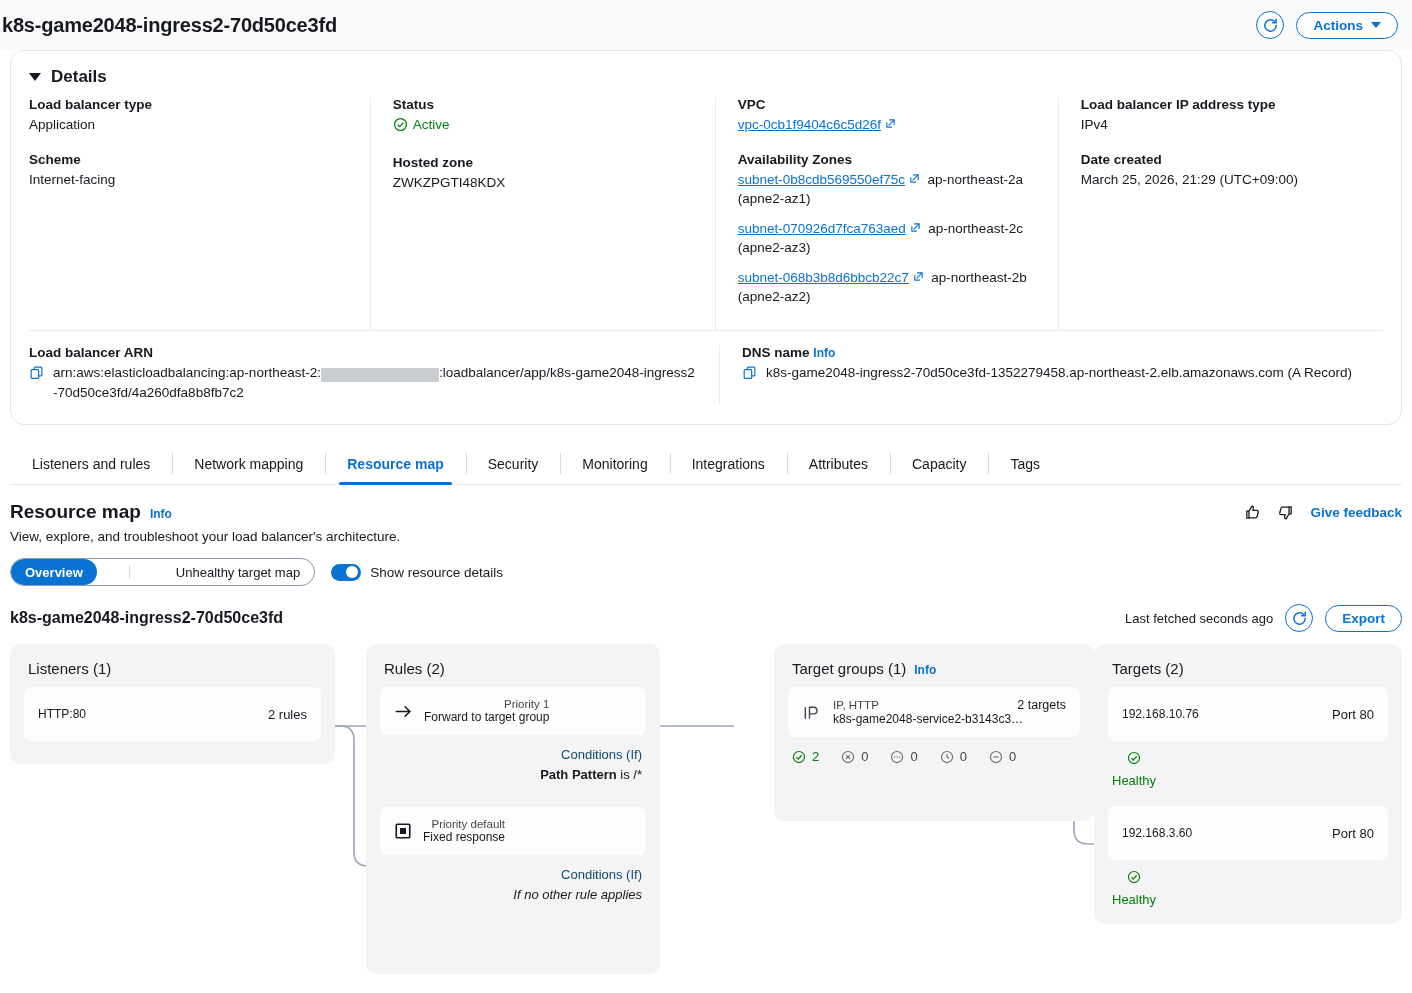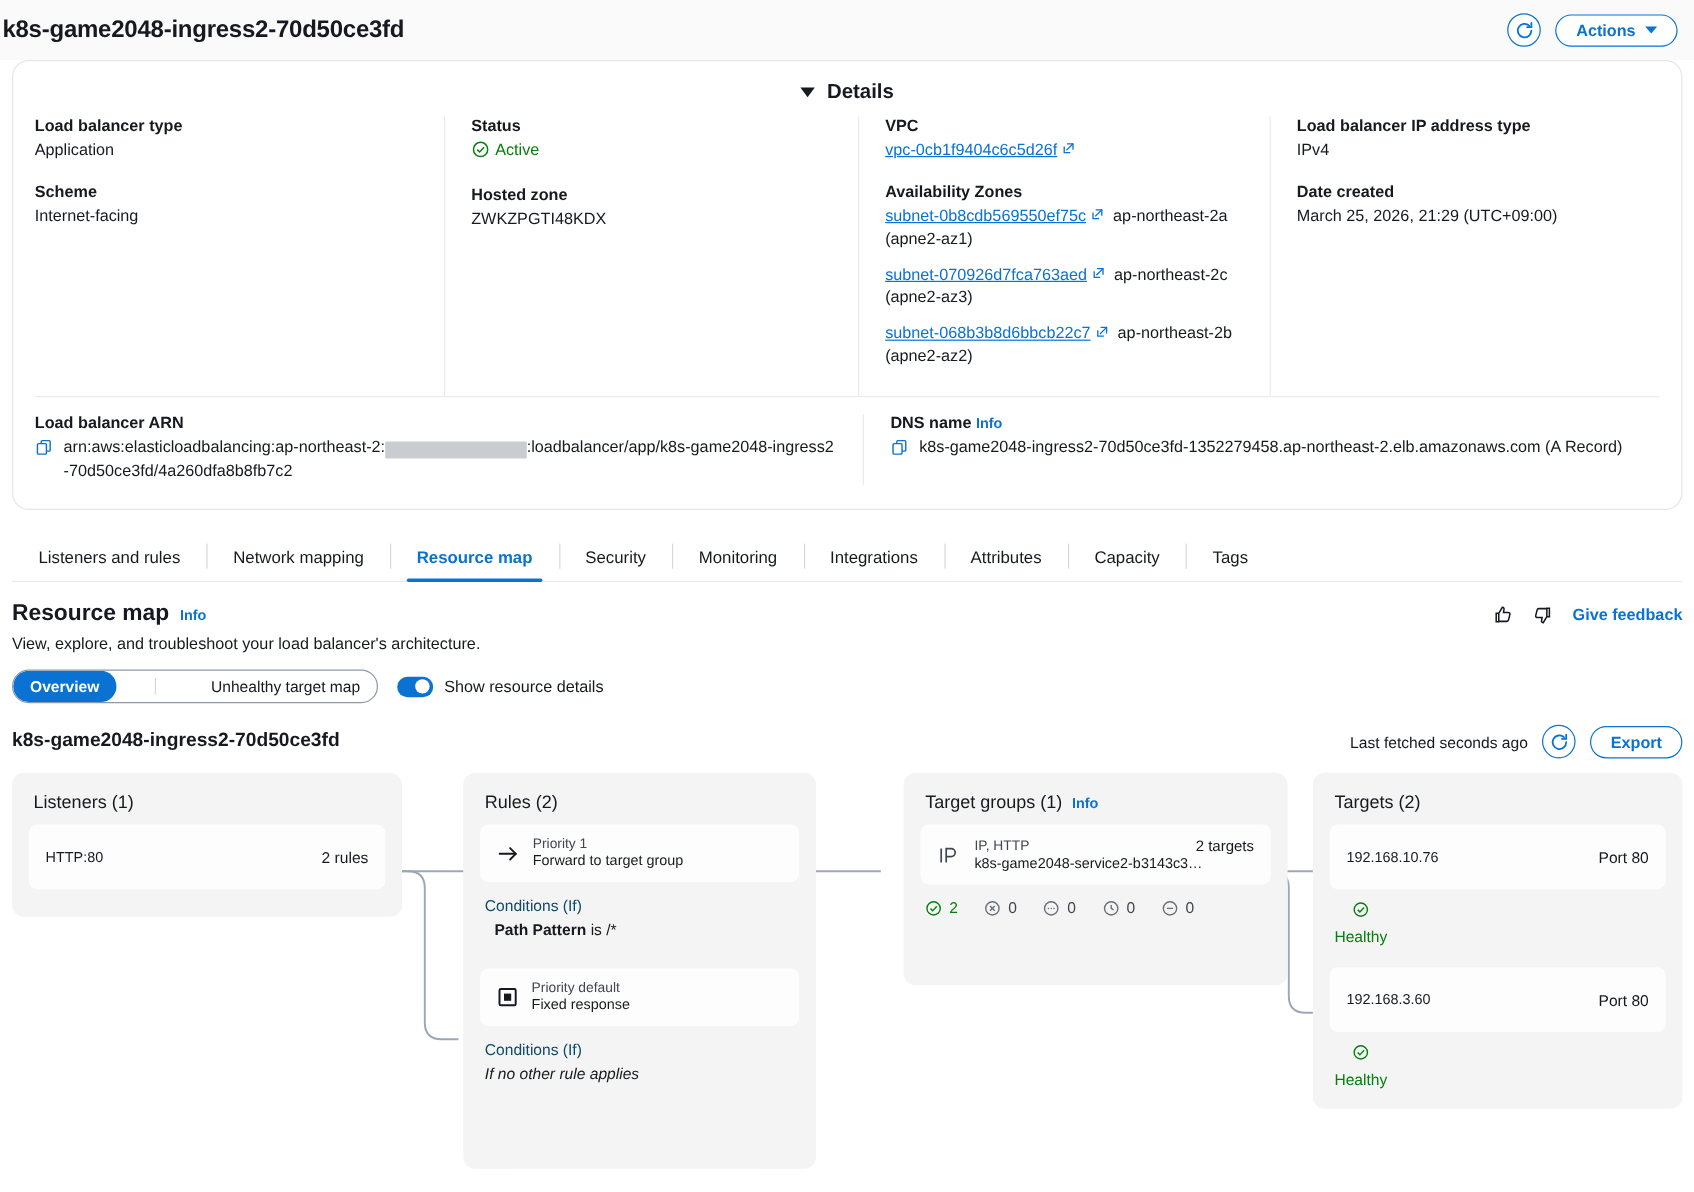--- a/index.html
+++ b/index.html
@@ -47,21 +47,20 @@
   .details-card {
     margin: 0 10px;
     border: 1px solid #e4e6e8;
     border-radius: 14px;
     background: #fff;
     height: 375px;
   }
   .details-head {
     display: flex; align-items: center; gap: 10px;
     padding: 16px 18px 10px 18px;
-    justify-content: center;
   }
   .tri-down {
     width: 0; height: 0;
     border-left: 6px solid transparent; border-right: 6px solid transparent;
     border-top: 8px solid #16191f;
     cursor: pointer;
   }
   .details-head h2 { margin: 0; font-size: 17px; font-weight: 700; }
 
   .details-grid {
@@ -409,21 +408,21 @@
     <div class="col" style="left:0px; width:325px; height:120px;">
       <div class="col-title">Listeners (1)</div>
       <div class="node" style="height:54px;display:flex;align-items:center;">
         <div class="node-row" style="width:100%">
           <span class="node-main">HTTP:80</span>
           <span class="node-right">2 rules</span>
         </div>
       </div>
     </div>
 
-    <div class="col" style="left:376px; width:294px; height:330px;">
+    <div class="col" style="left:356px; width:294px; height:330px;text-align:right;">
       <div class="col-title">Rules (2)</div>
       <div class="node">
         <div class="node-left">
           <svg width="19" height="19" viewBox="0 0 24 24" fill="none" stroke="#16191f" stroke-width="2" stroke-linecap="round" stroke-linejoin="round">
             <line x1="3" y1="12" x2="20" y2="12"></line>
               <polyline points="14,6 20,12 14,18"></polyline>
           </svg>
           <div>
             <div class="node-sub">Priority 1</div>
             <div class="node-main">Forward to target group</div>
@@ -446,21 +445,21 @@
             <div class="node-main">Fixed response</div>
           </div>
         </div>
       </div>
       <div class="cond-block">
         <div class="cond-title">Conditions (If)</div>
         <div><em>If no other rule applies</em></div>
       </div>
     </div>
 
-    <div class="col" style="left:743px; width:320px; height:177px;">
+    <div class="col" style="left:764px; width:320px; height:177px;">
       <div class="col-title">
         <span>Target groups (1)</span>
         <span class="info-link">Info</span>
       </div>
       <div class="node">
         <div class="node-left" style="align-items:flex-start">
           <svg width="20" height="20" viewBox="0 0 24 24" fill="none" stroke="#414750" stroke-width="1.7" style="margin-top:5px">
             <line x1="4" y1="5" x2="4" y2="19"></line>
             <path d="M9 19V5h5a4 4 0 0 1 0 8H9"></path>
           </svg>

